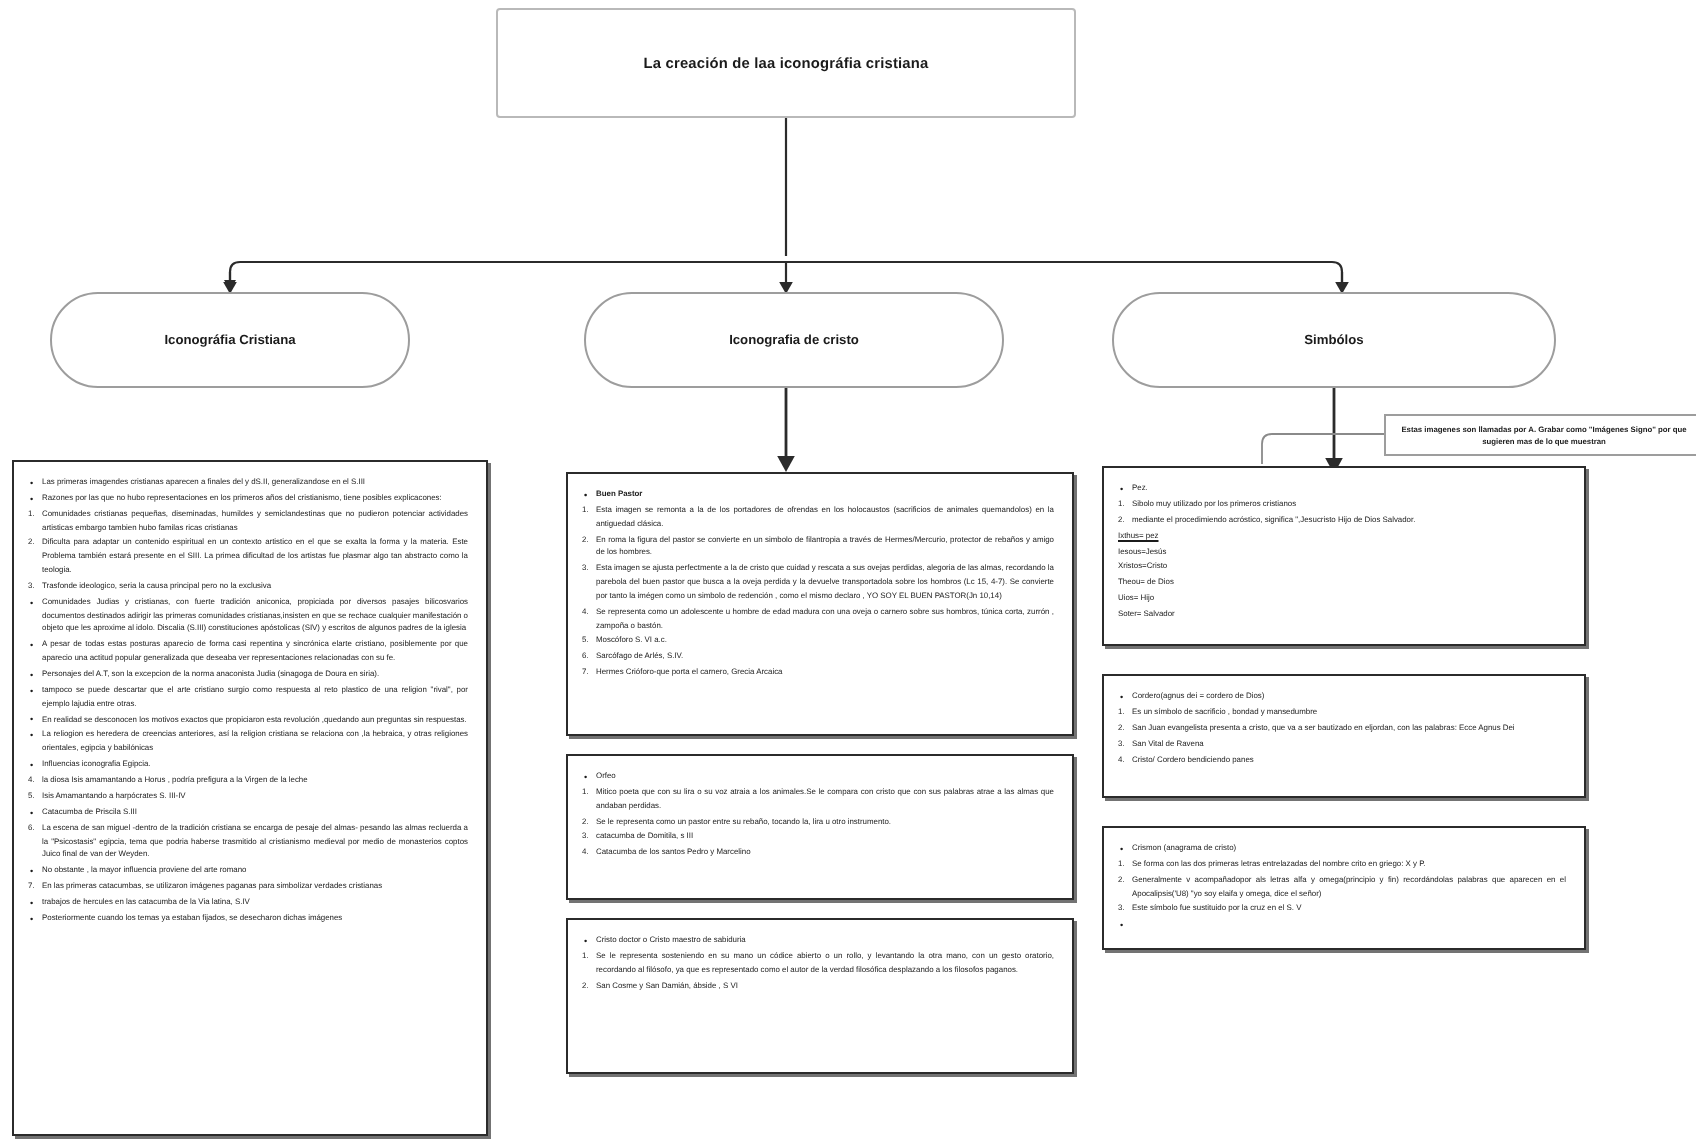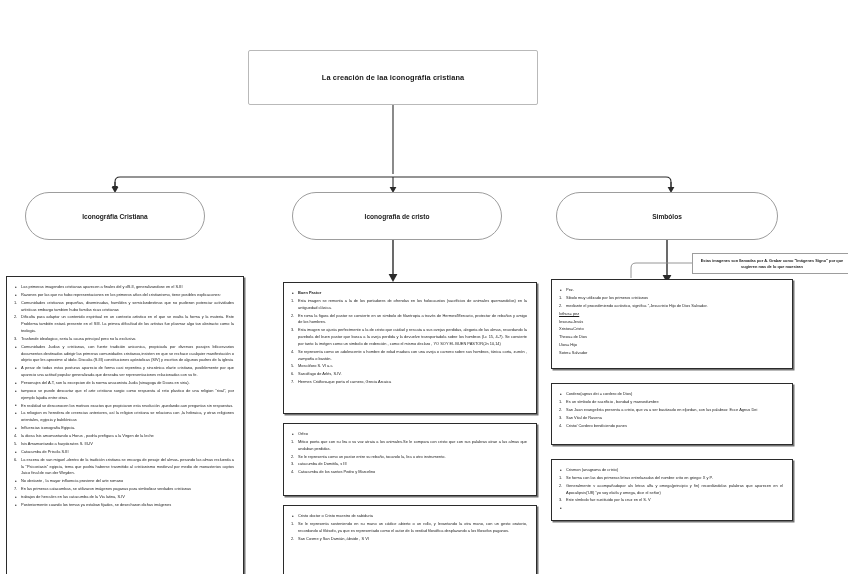--- a/index.html
+++ b/index.html
@@ -4,21 +4,21 @@
 <style>
   html,body{margin:0;padding:0;}
   body{
     width:848px;height:574px;
     background:#ffffff;
     font-family:"Liberation Sans", sans-serif;
     color:#1b1b1b;
     position:relative;
     overflow:hidden;
   }
-  #canvas{position:absolute;inset:0;margin-top:46px;}
+  #canvas{position:absolute;inset:0;}
   .edges{position:absolute;left:0;top:0;width:848px;height:574px;pointer-events:none;}
 
   
   .node{position:absolute;box-sizing:border-box;background:#fff;}
   .title-box{
     left:248px;top:4px;width:290px;height:55px;
     border:1px solid #b9b9b9;border-radius:2px;
     display:flex;align-items:center;justify-content:center;
   }
   .title-box .lbl{

